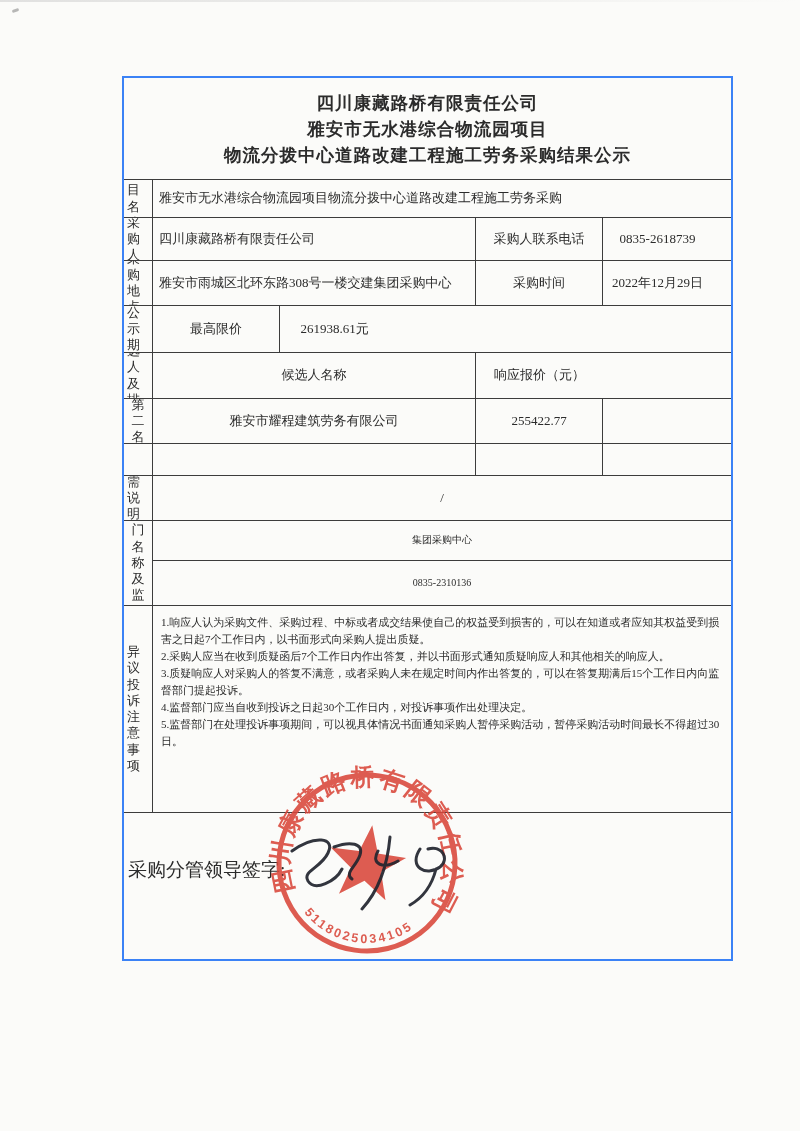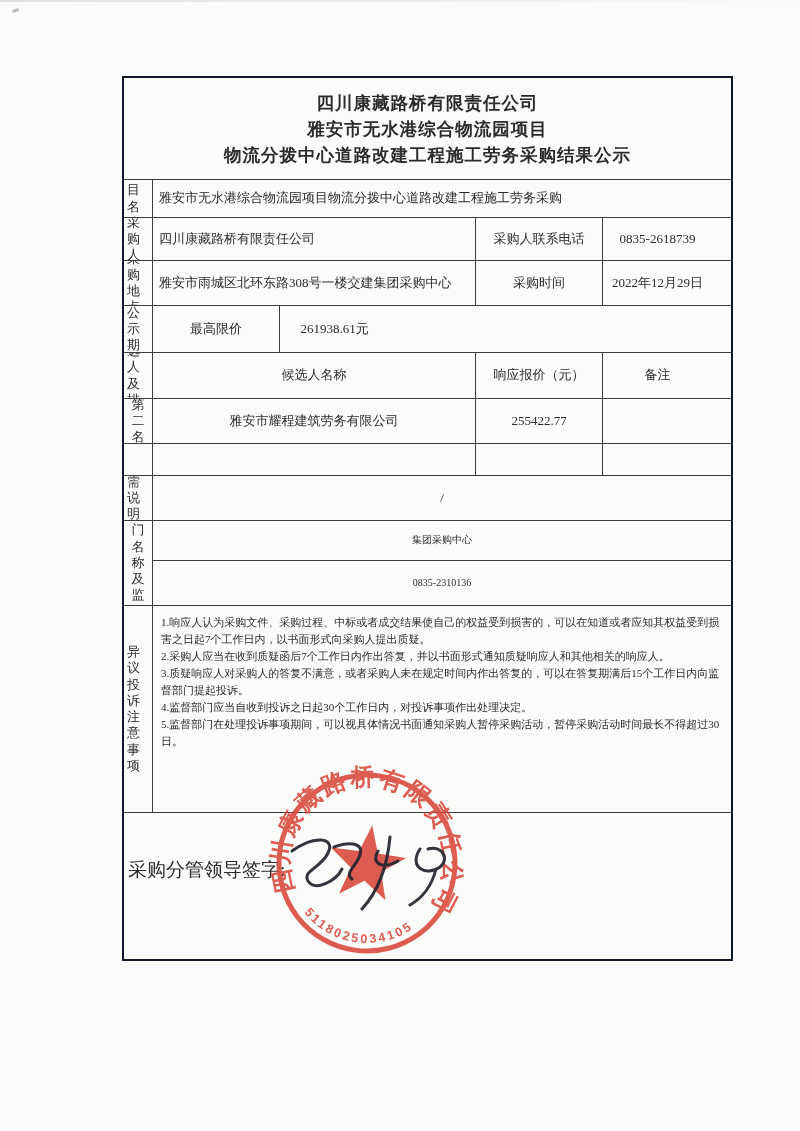--- a/index.html
+++ b/index.html
@@ -9,21 +9,21 @@
     font-family:"Liberation Serif","DejaVu Serif",serif;
     color:#2b2b2b;
     position:relative;
     overflow:hidden;
   }
   .scan-speck{position:absolute;left:12px;top:9px;width:7px;height:3px;background:#9a9a9a;border-radius:2px;transform:rotate(-20deg);opacity:.7;}
   .scan-edge{position:absolute;left:0;top:0;width:100%;height:2px;background:linear-gradient(90deg,#cfcfcf,rgba(250,250,248,0));opacity:.6;}
 
   .doc-table{
     position:absolute;left:122px;top:76px;width:607px;height:881px;
-    border:2px solid #0f172a;box-sizing:content-box;background:transparent;
+    border:2px solid #3b82f6;box-sizing:content-box;background:transparent;
   }
   .row{display:flex;border-top:1.5px solid #3c3c3c;box-sizing:border-box;}
   .cell{
     box-sizing:border-box;border-right:1.5px solid #3c3c3c;
     display:flex;align-items:center;font-size:13px;line-height:1.25;
     overflow:hidden;
   }
   .cell:last-child{border-right:none;}
   .w-label{width:29px;}
   .w-main{width:323px;}
@@ -92,21 +92,20 @@
   <div class="row" style="height:47px">
     <div class="cell w-label left">公示期</div>
     <div class="cell w-mid center">最高限价</div>
     <div class="cell w-last center">261938.61元</div>
   </div>
 
   <div class="row" style="height:46px">
     <div class="cell w-label left">候选人及排序</div>
     <div class="cell w-main center">候选人名称</div>
     <div class="cell w-mid center">响应报价（元）</div>
-    <div class="cell w-last center">备注</div>
   </div>
 
 
   <div class="row" style="height:45px">
     <div class="cell w-label center">第二名</div>
     <div class="cell w-main center">雅安市耀程建筑劳务有限公司</div>
     <div class="cell w-mid center">255422.77</div>
     <div class="cell w-last center"></div>
   </div>
 

